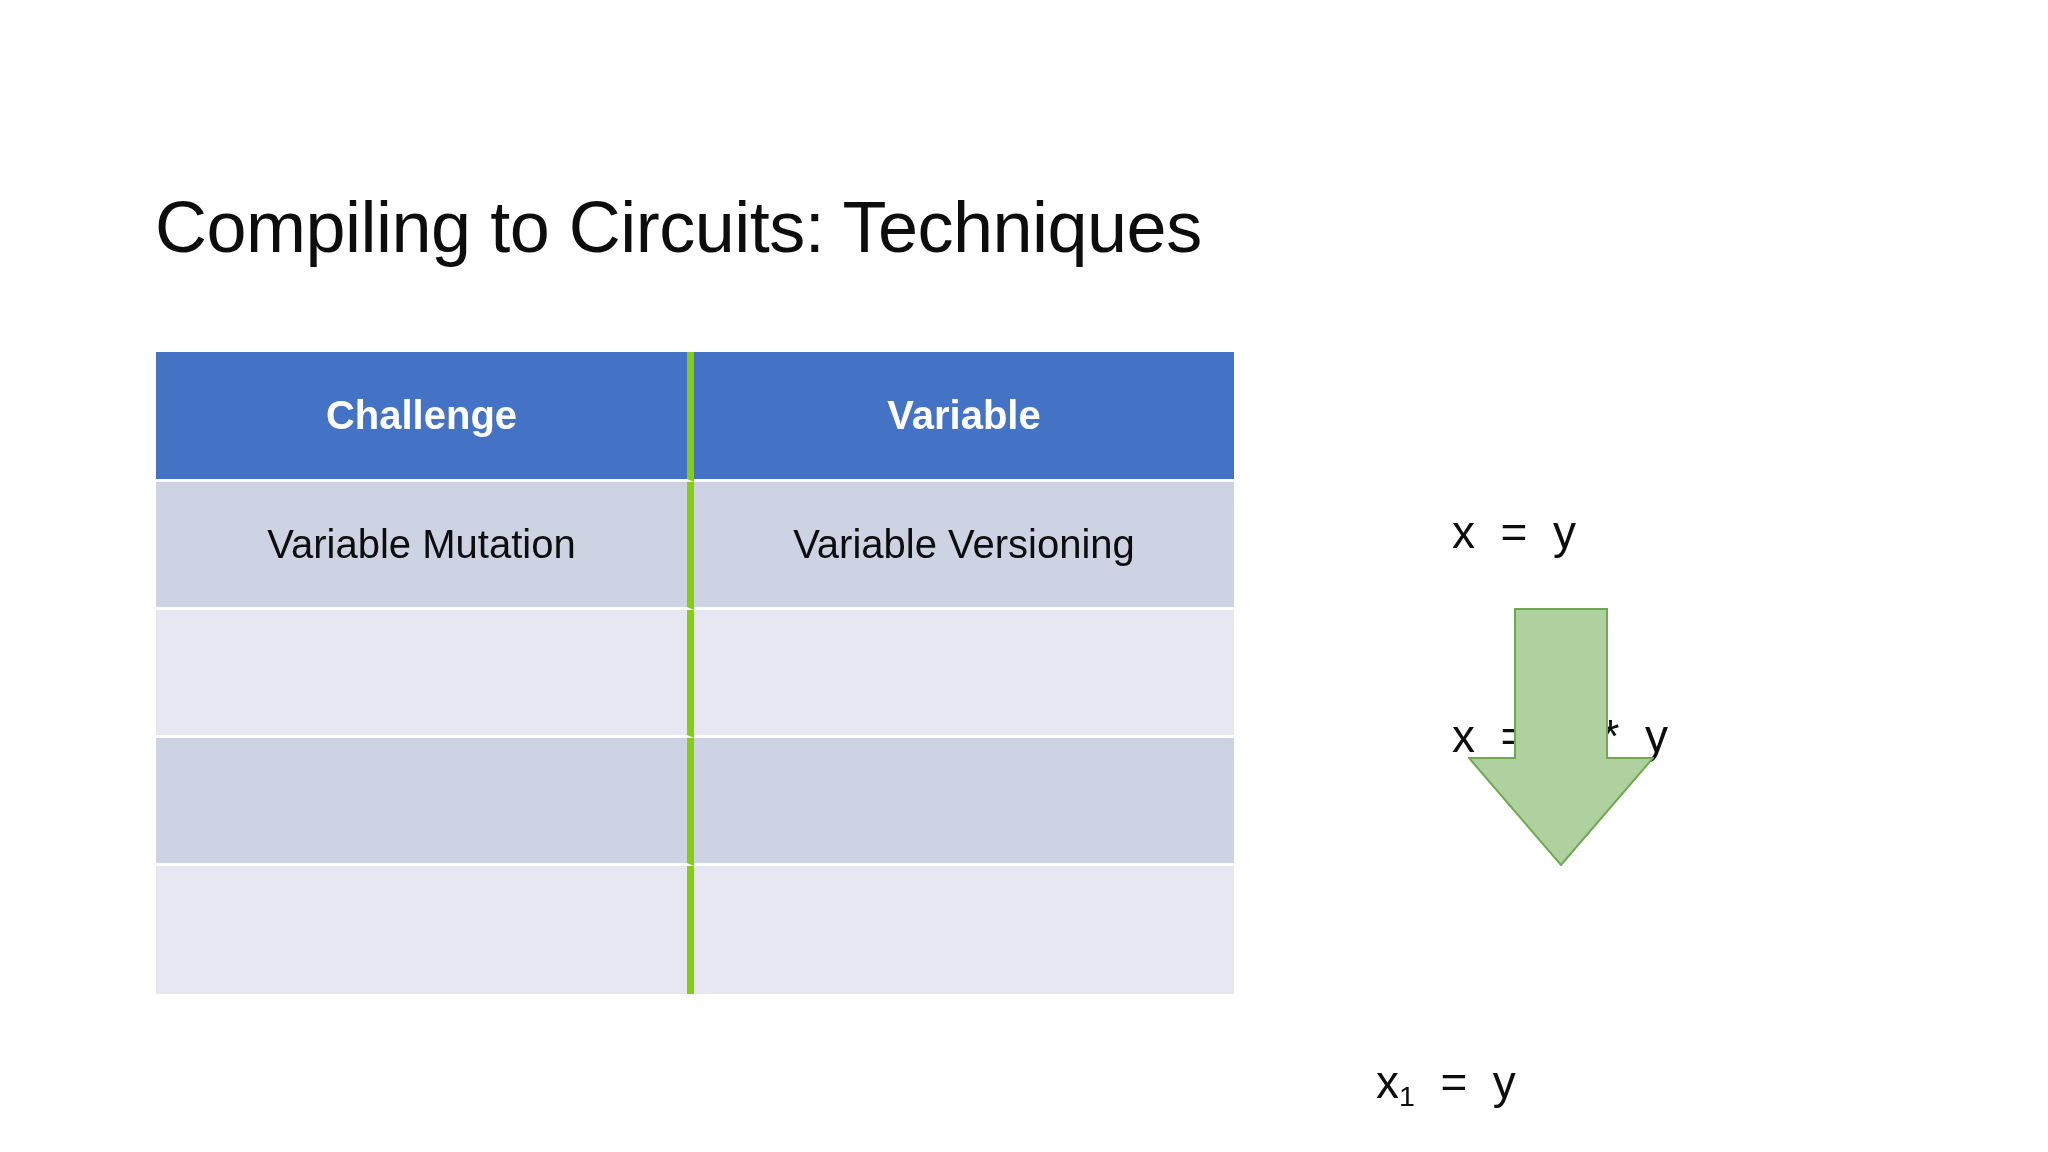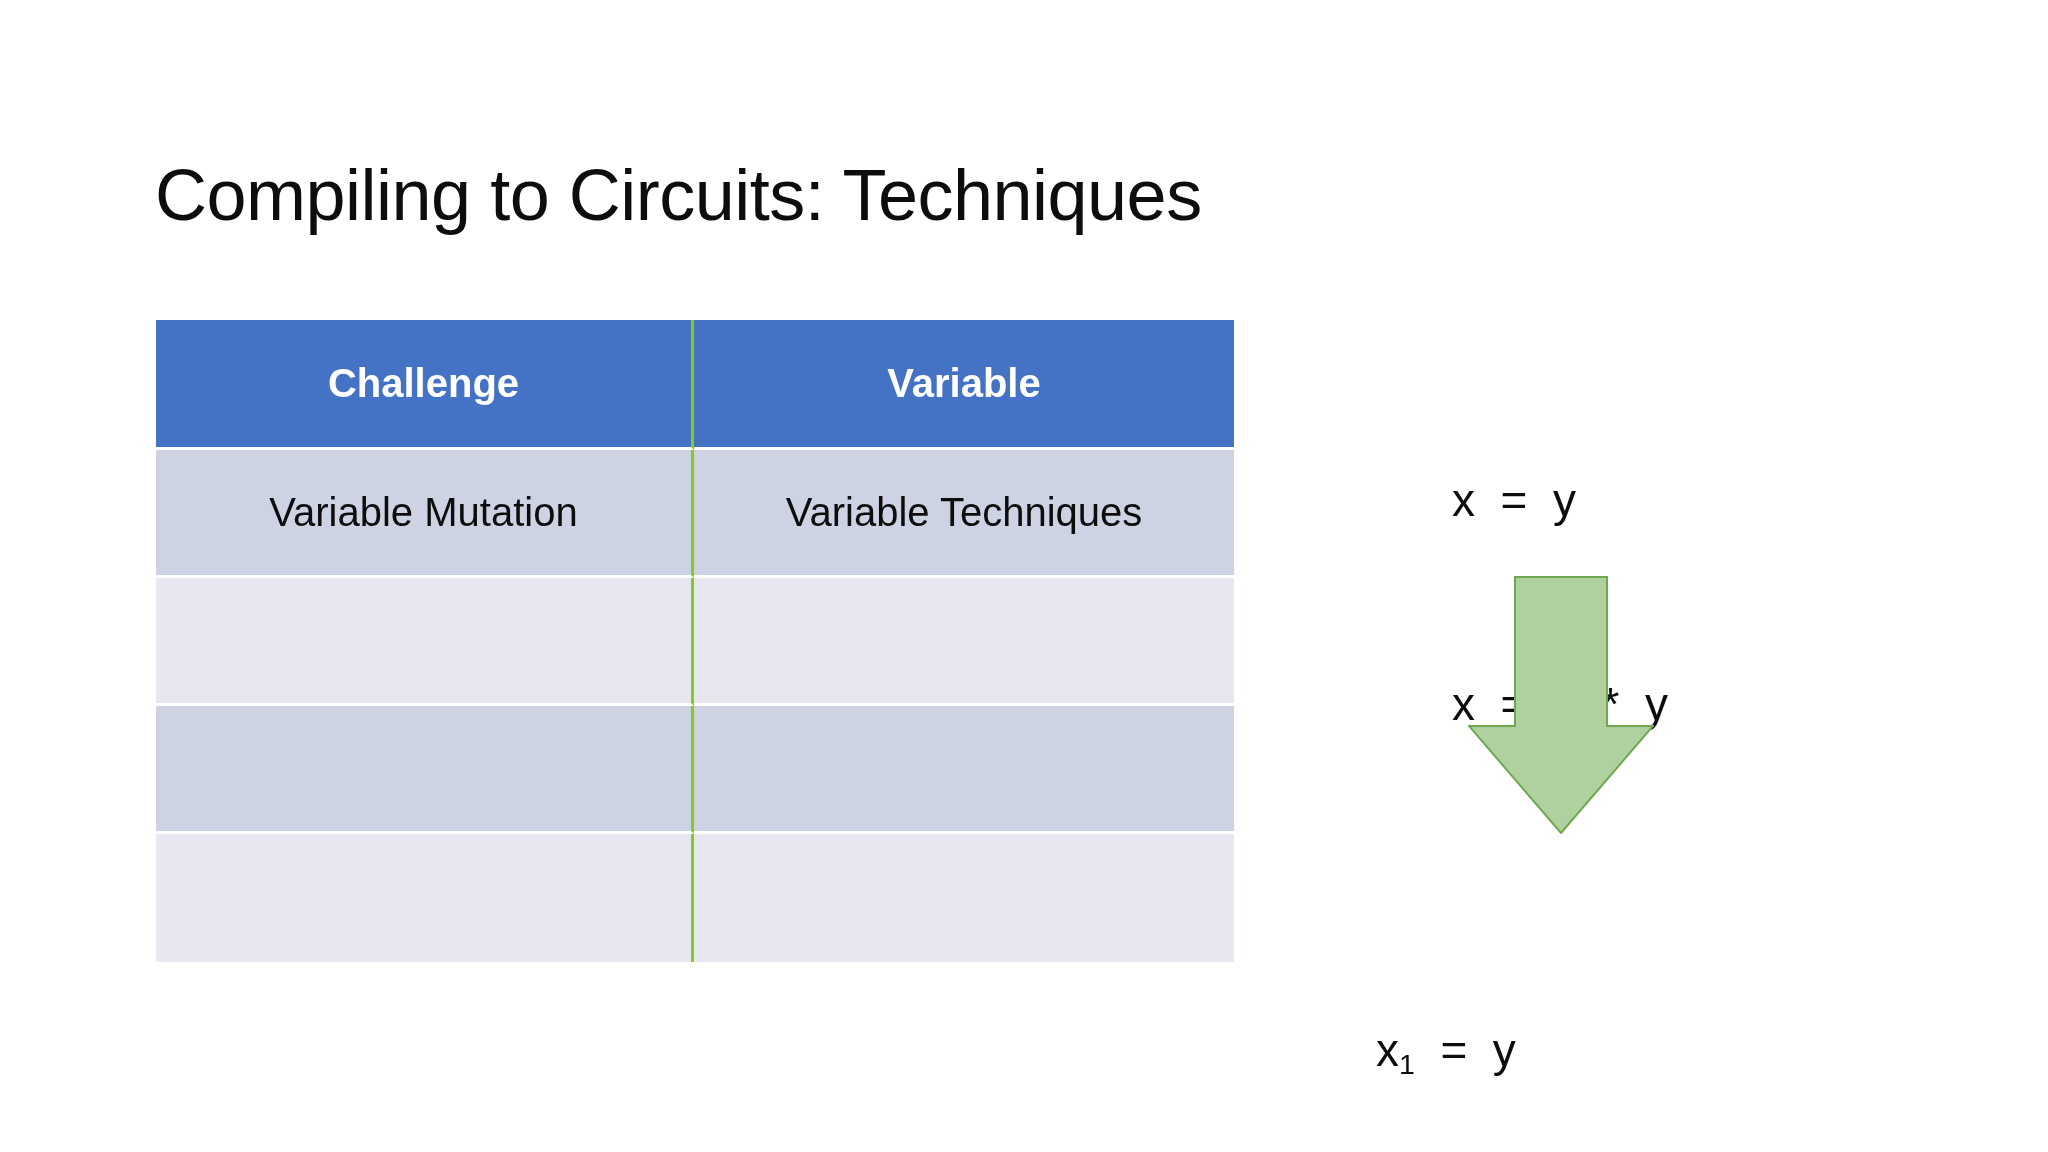--- a/index.html
+++ b/index.html
@@ -13,20 +13,21 @@
     overflow: hidden;
     font-family: "Liberation Sans", sans-serif;
     color: #000000;
     position: relative;
   }
 
   #slide {
     position: absolute;
     inset: 0;
     background: #ffffff;
+    margin-top: 32px;
   }
 
   
   #slide-title {
     position: absolute;
     left: 155px;
     top: 108px;
     width: 1700px;
     font-size: 72px;
     font-weight: 400;
@@ -49,21 +50,21 @@
   #techniques-table col.c1 { width: 538px; }
   #techniques-table col.c2 { width: 540px; }
 
   #techniques-table th,
   #techniques-table td {
     padding: 0;
     margin: 0;
     height: 128px;
     text-align: center;
     vertical-align: middle;
-    border-right: 3px solid #84cc16;
+    border-right: 7px solid #84cc16;
     border-bottom: 3px solid #ffffff;
     box-sizing: border-box;
   }
   #techniques-table th:last-child,
   #techniques-table td:last-child { border-right: none; }
   #techniques-table tr:last-child td { border-bottom: none; }
 
   #techniques-table thead th {
     background: #4472c4;
     color: #ffffff;
@@ -132,21 +133,21 @@
     </colgroup>
     <thead>
       <tr>
         <th>Challenge</th>
         <th>Variable</th>
       </tr>
     </thead>
     <tbody>
       <tr class="band-dark">
         <td>Variable Mutation</td>
-        <td>Variable Techniques</td>
+        <td>Variable Versioning</td>
       </tr>
       <tr class="band-light">
         <td></td>
         <td></td>
       </tr>
       <tr class="band-dark">
         <td></td>
         <td></td>
       </tr>
       <tr class="band-light">

